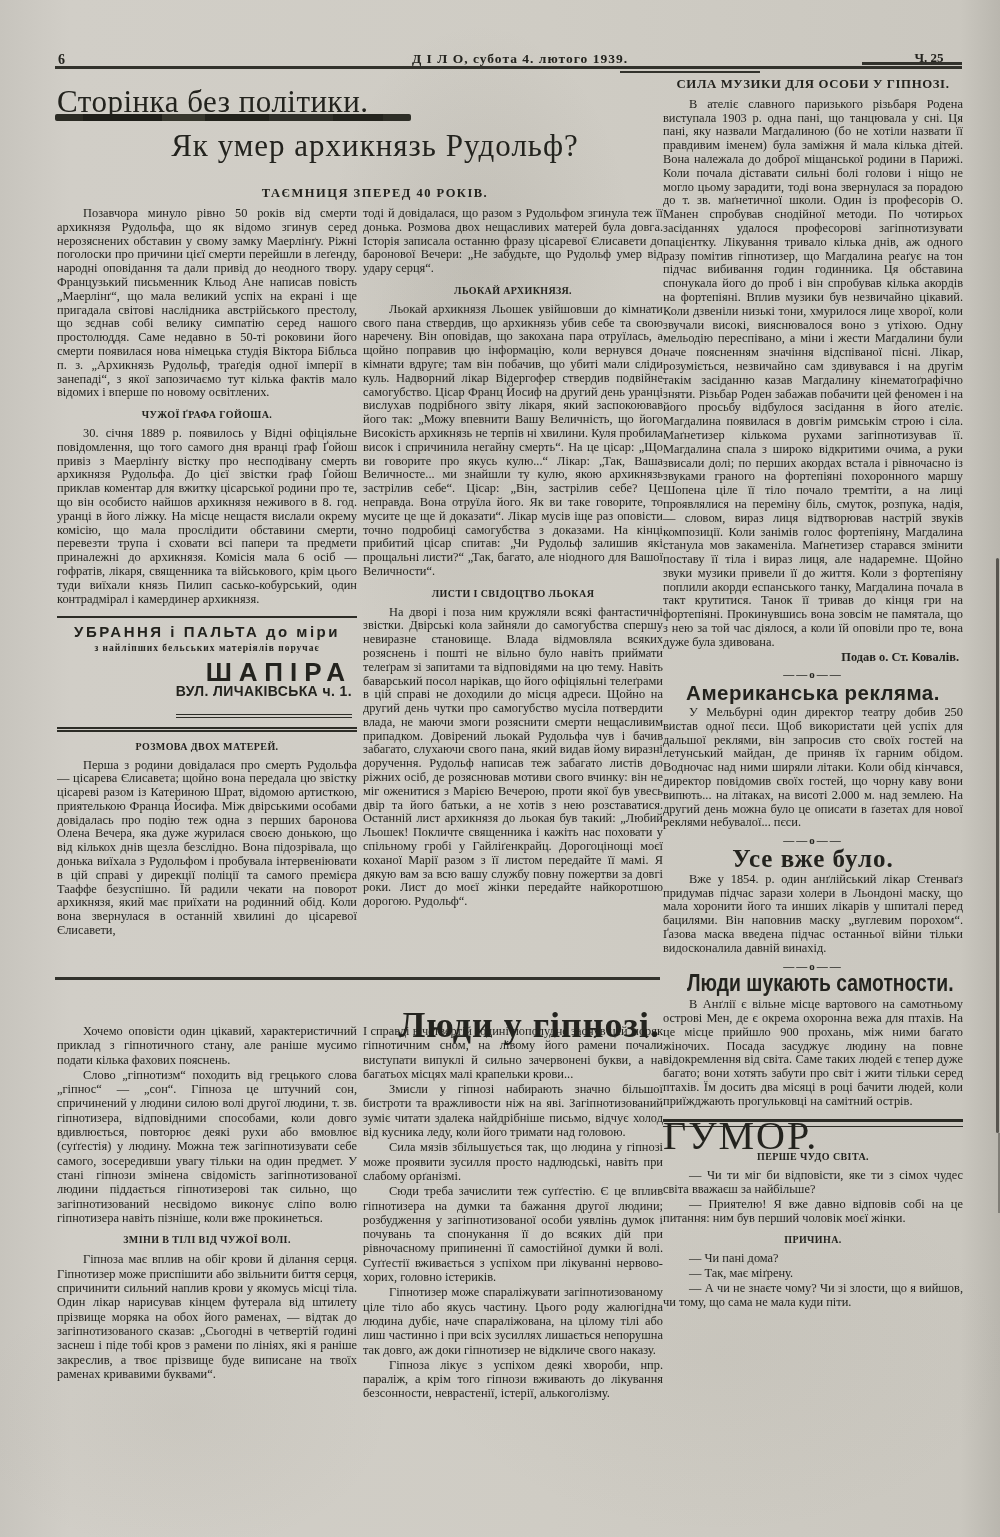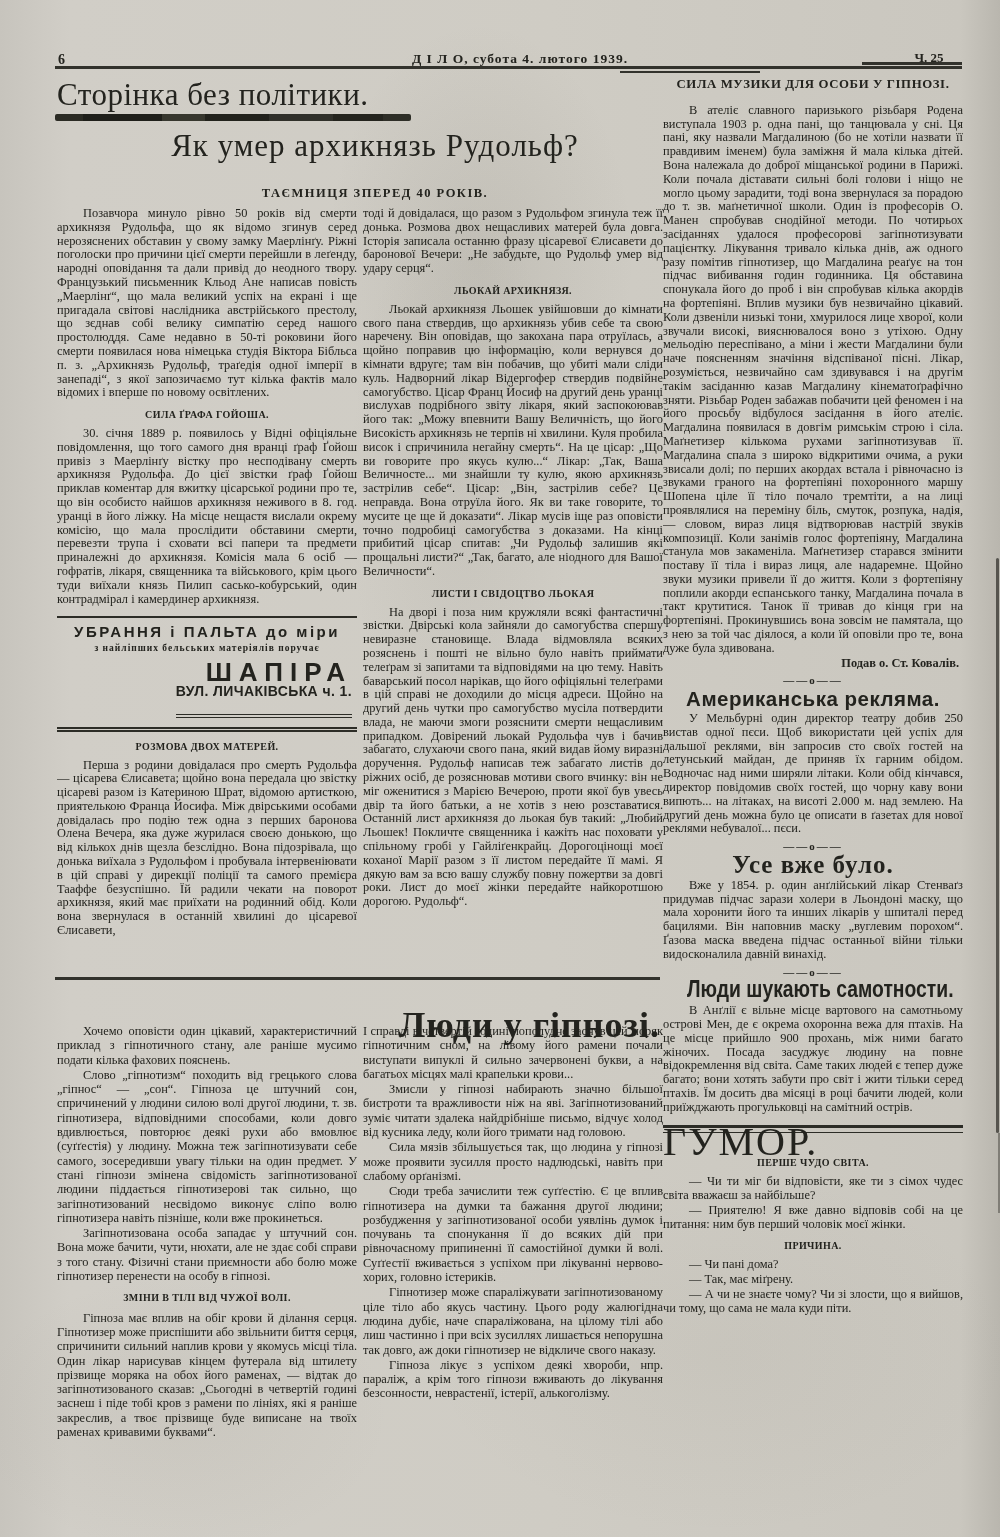--- a/index.html
+++ b/index.html
@@ -18,34 +18,34 @@
   .body-text{font-size:12.4px;line-height:13.8px;text-align:justify;}
   .body-text p{margin:0 0 1px 0;}
   .ind{text-indent:26px;}
   .subhead{text-align:center;font-weight:700;font-size:10px;letter-spacing:.4px;margin:8px 0 5px;}
   .col{position:absolute;width:300px;overflow:hidden;}
   
   .pagenum{left:58px;top:52px;font-weight:700;font-size:14px;}
   .masthead{left:340px;top:51px;width:360px;text-align:center;font-weight:700;font-size:13.5px;letter-spacing:1px;}
   .issue{left:893px;top:50px;width:72px;text-align:center;font-weight:700;font-size:13px;}
   
-  .banner-title{left:57px;top:77px;font-size:31px;letter-spacing:.5px;}
+  .banner-title{left:57px;top:84px;font-size:31px;letter-spacing:.5px;}
   .banner-bar{left:55px;top:114px;width:356px;height:7px;border-radius:2px;
     background:linear-gradient(90deg,#2b2b24 0 8%,#1f1f1a 8% 30%,#37372e 30% 42%,#22221c 42% 60%,#30302a 60% 78%,#24241e 78% 92%,#2e2e27 92%);}
   .main-title{left:85px;top:128px;width:580px;text-align:center;font-size:31px;letter-spacing:1px;}
   .main-subtitle{left:85px;top:186px;width:580px;text-align:center;font-size:12.5px;font-weight:700;letter-spacing:1.5px;}
   
   .adbox{margin:10px 0 4px;padding:7px 3px 9px;border-top:2px solid #2c2c26;border-bottom:5px double #2c2c26;}
   .ad-line1{text-align:center;font-family:"Liberation Sans",sans-serif;font-weight:700;font-size:15px;letter-spacing:2.5px;}
   .ad-line2{text-align:center;font-weight:700;font-size:9.5px;letter-spacing:1px;margin-top:3px;}
   .ad-row{display:flex;justify-content:space-between;align-items:flex-end;margin-top:3px;padding:0 2px;flex-direction:column;}
   .ad-brand{font-family:"Liberation Sans",sans-serif;font-weight:700;font-size:26px;letter-spacing:7px;line-height:1;}
   .ad-address{font-family:"Liberation Sans",sans-serif;font-weight:700;font-size:14px;border-bottom:4px double #2c2c26;padding-bottom:15px;letter-spacing:.4px;}
   
-  .music-title{text-align:center;font-weight:700;font-size:12.8px;letter-spacing:.6px;margin-bottom:12px;}
+  .music-title{text-align:center;font-weight:700;font-size:12.8px;letter-spacing:.6px;margin-bottom:6px;}
   .sig-line{text-align:right;font-weight:700;padding-right:4px;}
   .odiv{text-align:center;font-size:11px;letter-spacing:2px;margin:4px 0;font-weight:700;}
   .advert-title{text-align:center;font-family:"Liberation Sans",sans-serif;font-weight:700;font-size:20.5px;letter-spacing:.5px;margin:2px 0 6px;}
   .allwas-title{text-align:center;font-weight:700;font-size:25px;letter-spacing:1px;margin:2px 0 7px;}
   .solitude-title{text-align:center;font-family:"Liberation Sans",sans-serif;font-weight:700;font-size:23px;margin:3px 0 7px;transform:scaleX(.84);transform-origin:center;white-space:nowrap;}
   .double-rule{border-top:3px solid #2c2c26;border-bottom:1.5px solid #2c2c26;height:4px;margin:10px 0 2px;}
   .humor-title{font-size:40px;letter-spacing:2px;margin:0 0 8px 0;}
   
   .hypno-title{left:140px;top:1004px;width:520px;text-align:right;font-size:36px;letter-spacing:1px;font-weight:bold;}
   .edge-dark{position:absolute;right:1px;top:558px;width:3px;height:575px;background:#34332d;opacity:.75;border-radius:2px;}
@@ -64,21 +64,21 @@
   <div class="rule" style="left:862px;top:62px;width:100px;height:3px;"></div>
 
   <div class="abs banner-title">Сторінка без політики.</div>
   <div class="abs banner-bar"></div>
 
   <div class="abs main-title">Як умер архикнязь Рудольф?</div>
   <div class="abs main-subtitle">ТАЄМНИЦЯ ЗПЕРЕД 40 РОКІВ.</div>
 
   <div class="col body-text" style="left:57px;top:207px;height:782px;">
     <p class="ind">Позавчора минуло рівно 50 років від смерти архикнязя Рудольфа, що як відомо згинув серед нерозяснених обставин у свому замку Маерлінґу. Ріжні поголоски про причини цієї смерти перейшли в леґенду, народні оповідання та дали привід до неодного твору. Французький письменник Кльод Ане написав повість „Маерлінґ“, що мала великий успіх на екрані і ще пригадала світові наслідника австрійського престолу, що зєднав собі велику симпатію серед нашого простолюддя. Саме недавно в 50-ті роковини його смерти появилася нова німецька студія Віктора Бібльса п. з. „Архикнязь Рудольф, траґедія одної імперії в занепаді“, з якої запозичаємо тут кілька фактів мало відомих і вперше по новому освітлених.</p>
-    <div class="subhead">СИЛА ҐРАФА ГОЙОША.</div>
+    <div class="subhead">ЧУЖОЇ ҐРАФА ГОЙОША.</div>
     <p class="ind">30. січня 1889 р. появилось у Відні офіціяльне повідомлення, що того самого дня вранці ґраф Ґойош привіз з Маерлінґу вістку про несподівану смерть архикнязя Рудольфа. До цієї звістки ґраф Ґойош приклав коментар для вжитку цісарської родини про те, що він особисто найшов архикнязя неживого в 8. год. уранці в його ліжку. На місце нещастя вислали окрему комісію, що мала прослідити обставини смерти, перевезти трупа і сховати всі папери та предмети приналежні до архикнязя. Комісія мала 6 осіб — гофратів, лікаря, священника та військового, крім цього туди виїхали князь Пилип сасько-кобурський, один контрадмірал і камердинер архикнязя.</p>
 
     <div class="adbox">
       <div class="ad-line1">УБРАННЯ і ПАЛЬТА до міри</div>
       <div class="ad-line2">з найліпших бельських матеріялів поручає</div>
       <div class="ad-row">
         <span class="ad-brand">ШАПІРА</span>
         <span class="ad-address">ВУЛ. ЛИЧАКІВСЬКА ч. 1.</span>
       </div>
     </div>
@@ -122,21 +122,20 @@
     <p class="ind">— Так, має міґрену.</p>
     <p class="ind">— А чи не знаєте чому? Чи зі злости, що я вийшов, чи тому, що сама не мала куди піти.</p>
   </div>
 
   <div class="rule" style="left:55px;top:977px;width:605px;height:2.5px;"></div>
   <div class="abs hypno-title">Люди у гіпнозі.</div>
 
   <div class="col body-text" style="left:57px;top:1024px;height:470px;line-height:14.3px;">
     <p class="ind">Хочемо оповісти один цікавий, характеристичний приклад з гіпнотичного стану, але раніше мусимо подати кілька фахових пояснень.</p>
     <p class="ind">Слово „гіпнотизм“ походить від грецького слова „гіпнос“ — „сон“. Гіпноза це штучний сон, спричинений у людини силою волі другої людини, т. зв. гіпнотизера, відповідними способами, коли довго вдивлюється, повторює деякі рухи або вмовлює (суґґестія) у людину. Можна теж загіпнотизувати себе самого, зосередивши увагу тільки на один предмет. У стані гіпнози змінена свідомість загіпнотизованої людини піддається гіпнотизерові так сильно, що загіпнотизований несвідомо виконує сліпо волю гіпнотизера навіть пізніше, коли вже прокинеться.</p>
-    <p class="ind">Загіпнотизована особа западає у штучний сон. Вона може бачити, чути, нюхати, але не здає собі справи з того стану. Фізичні стани приємности або болю може гіпнотизер перенести на особу в гіпнозі.</p>
     <div class="subhead">ЗМІНИ В ТІЛІ ВІД ЧУЖОЇ ВОЛІ.</div>
     <p class="ind">Гіпноза має вплив на обіг крови й ділання серця. Гіпнотизер може приспішити або звільнити биття серця, спричинити сильний наплив крови у якомусь місці тіла. Один лікар нарисував кінцем футерала від штилету прізвище моряка на обох його раменах, — відтак до загіпнотизованого сказав: „Сьогодні в четвертій годині заснеш і піде тобі кров з рамени по лініях, які я раніше закреслив, а твоє прізвище буде виписане на твоїх раменах кривавими буквами“.</p>
   </div>
 
   <div class="col body-text" style="left:363px;top:1024px;height:470px;line-height:14.3px;">
     <p>І справді в четвертій годині пополудне заснув цей моряк гіпнотичним сном, на лівому його рамени почали виступати випуклі й сильно зачервонені букви, а на багатьох місцях малі крапельки крови...</p>
     <p class="ind">Змисли у гіпнозі набирають значно більшої бистроти та вражливости ніж на яві. Загіпнотизований зуміє читати здалека найдрібніше письмо, відчує холод від кусника леду, коли його тримати над головою.</p>
     <p class="ind">Сила мязів збільшується так, що людина у гіпнозі може проявити зусилля просто надлюдські, навіть при слабому орґанізмі.</p>
     <p class="ind">Сюди треба зачислити теж суґґестію. Є це вплив гіпнотизера на думки та бажання другої людини; розбудження у загіпнотизованої особи уявлінь думок і почувань та спонукання її до всяких дій при рівночасному припиненні її самостійної думки й волі. Суґґестії вживається з успіхом при лікуванні нервово-хорих, головно істериків.</p>
     <p class="ind">Гіпнотизер може спараліжувати загіпнотизованому ціле тіло або якусь частину. Цього роду жалюгідна людина дубіє, наче спараліжована, на цілому тілі або лиш частинно і при всіх зусиллях лишається непорушна так довго, аж доки гіпнотизер не відкличе свого наказу.</p>

